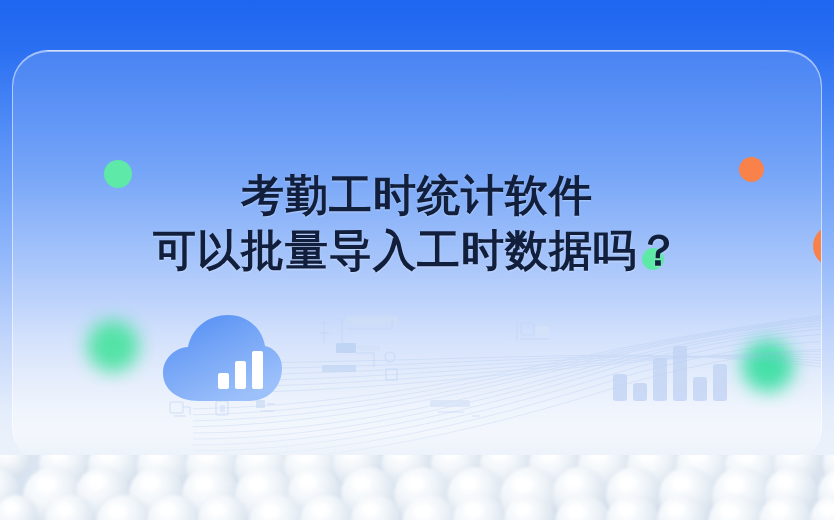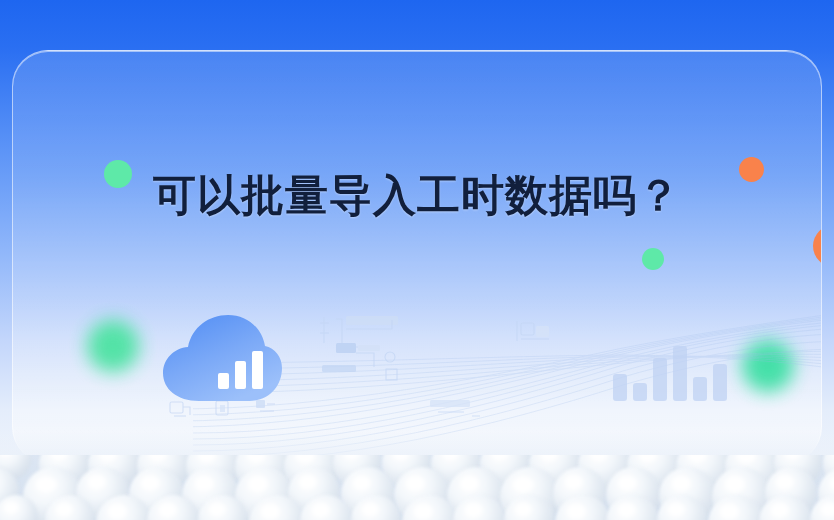--- a/index.html
+++ b/index.html
@@ -201,20 +201,21 @@
         <i style="left:40px;  width:14px;height:43px;"></i>
         <i style="left:60px;  width:14px;height:55px;"></i>
         <i style="left:80px;  width:14px;height:24px;"></i>
         <i style="left:100px; width:14px;height:37px;"></i>
       </div>
 
     </div>
   </div>
 
   <div class="headline">
+    <span class="l1">考勤工时统计软件</span>
     <span class="l2">可以批量导入工时数据吗？</span>
   </div>
 
   <div class="card-fade"></div>
 
   <div class="bubbles" id="bubbles">
       <b style="left: -10px; top: -16px; width: 41px; height: 41px;"></b>
       <b style="left: 39px; top: -16px; width: 51px; height: 51px;"></b>
       <b style="left: 88px; top: -16px; width: 52px; height: 52px;"></b>
       <b style="left: 137px; top: -16px; width: 53px; height: 53px;"></b>

